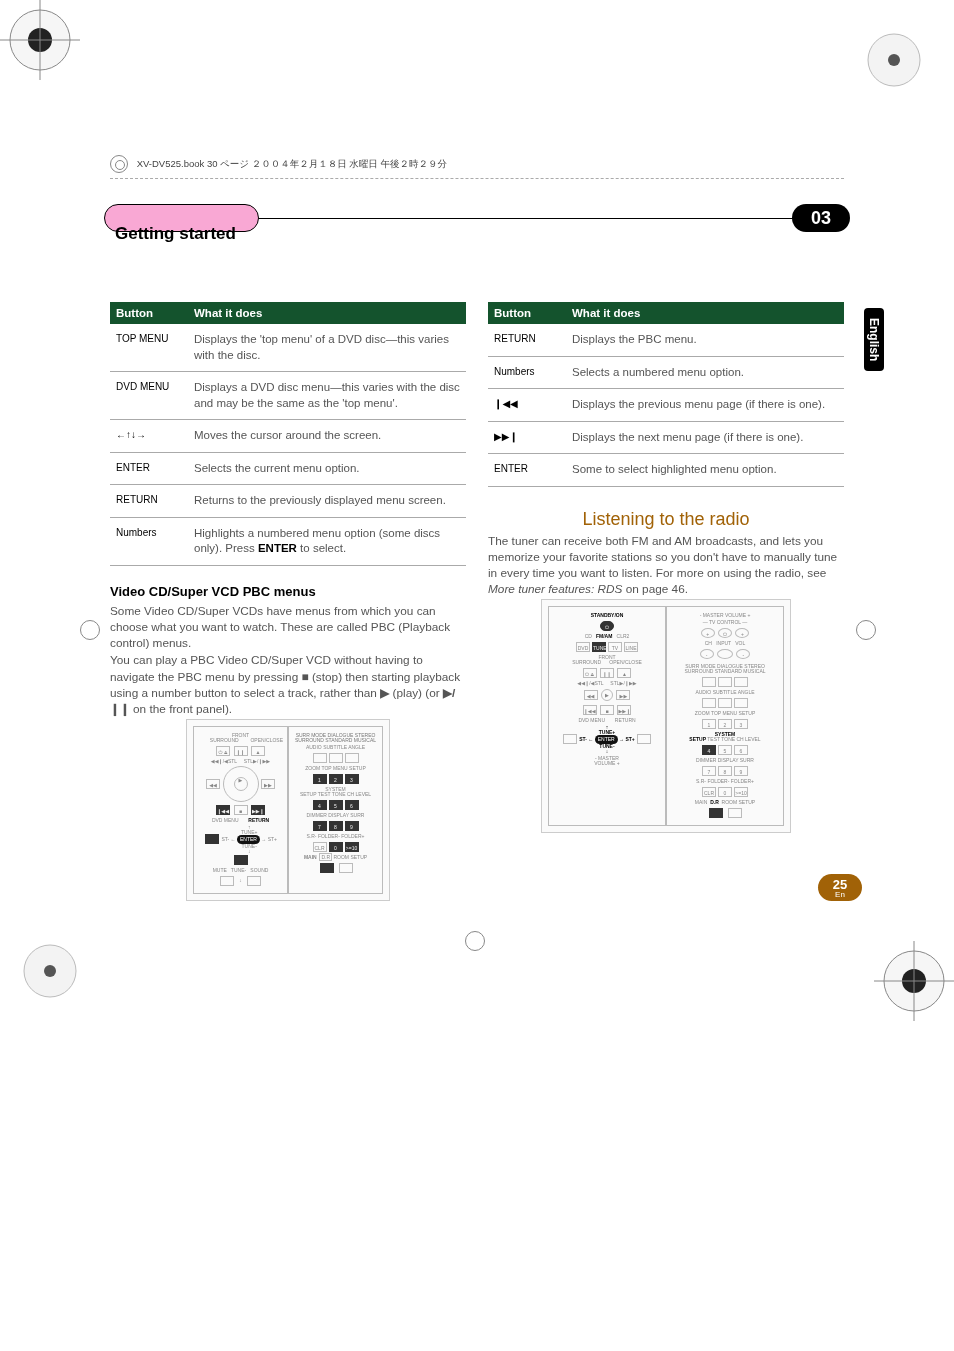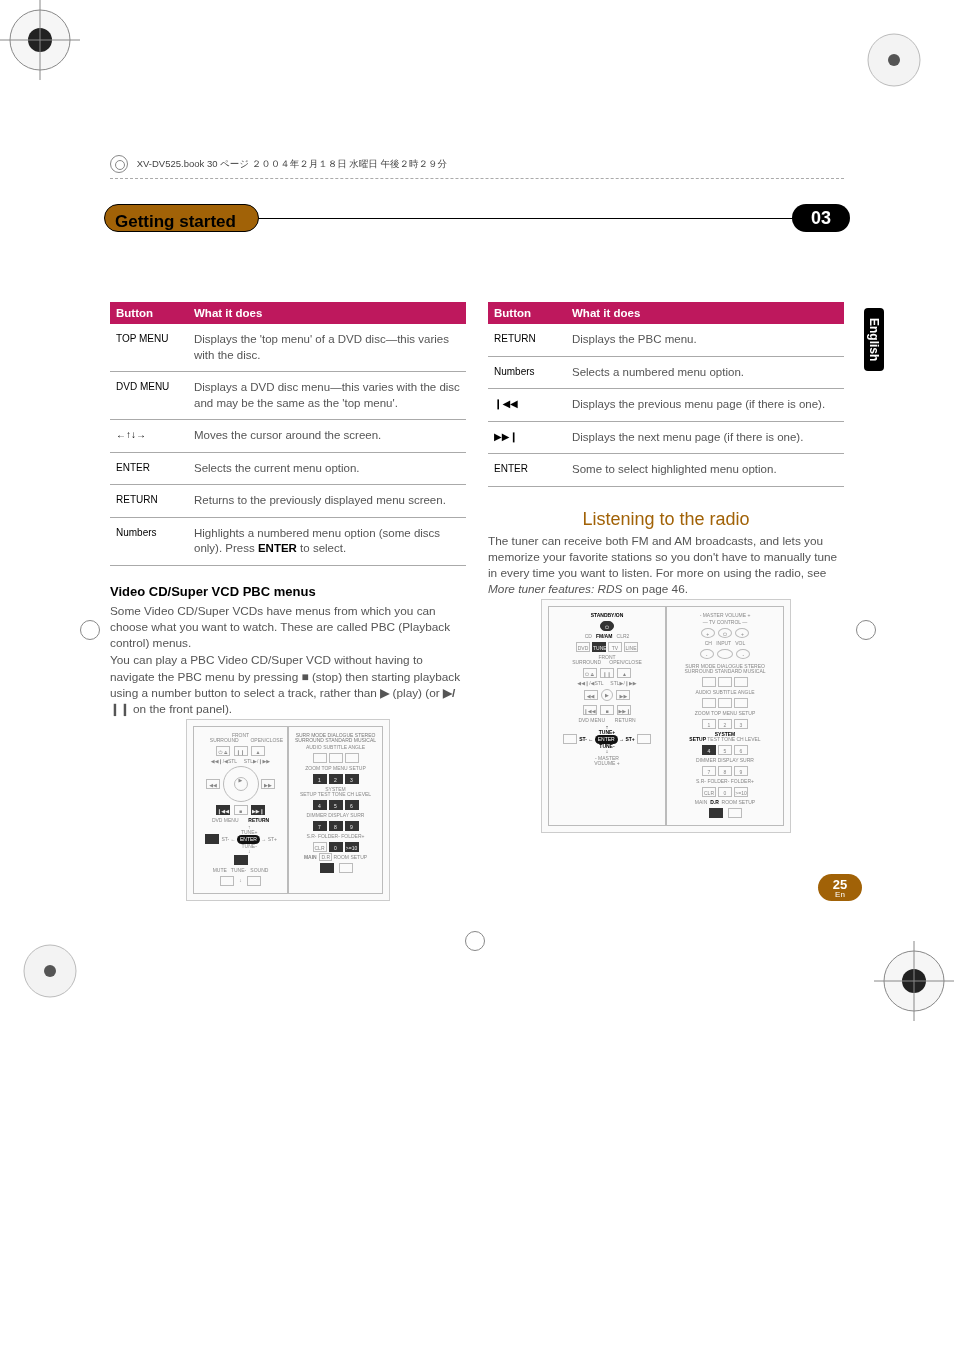--- a/index.html
+++ b/index.html
@@ -23,26 +23,26 @@
   .crop-mark.br { bottom:0; right:0; width:80px; height:80px; }
   .crop-mark.ml { top:620px; left:80px; width:20px; height:20px; border:1px solid #888; border-radius:50%; }
   .crop-mark.mr { top:620px; right:78px; width:20px; height:20px; border:1px solid #888; border-radius:50%; }
   .crop-mark.mb { bottom:70px; left:465px; width:20px; height:20px; border:1px solid #888; border-radius:50%; }
   .crop-mark svg { width:100%; height:100%; }
   .header-note { font-size: 9.5px; color:#444; margin-top:155px; padding-bottom:2px;}
   .header-line-icon { display:inline-block; width:18px; height:18px; vertical-align:middle; border:1px solid #888; border-radius:50%; position:relative; margin-right:6px;}
   .header-line-icon::after{content:"";position:absolute;top:4px;left:4px;width:8px;height:8px;border:1px solid #888;border-radius:50%;}
   .title-bar { margin-top:25px; position:relative; height:28px; }
   .title-bar .line { position:absolute; top:14px; left:0; right:0; border-top:1px solid #000;}
-  .title-bar .pill-left { position:absolute; top:0; left:-6px; background:#a16207; padding:4px 22px 0 10px; font-size:17px; font-weight:bold; border:1px solid #000; border-radius:14px; height:28px; line-height:26px; }
+  .title-bar .pill-left { position:absolute; top:0; left:-6px; background:#f9a8d4; padding:16px 22px 0 10px; font-size:17px; font-weight:bold; border:1px solid #000; border-radius:14px; height:28px; line-height:26px; }
   .title-bar .pill-right { position:absolute; top:0; right:-6px; background:#000; color:#fff; font-size:18px; font-weight:bold; border-radius:14px; width:58px; height:28px; line-height:28px; text-align:center; }
   .columns { display:flex; margin-top:70px; gap:22px; }
   .col { flex:1; }
   table.btable { width:100%; border-collapse:collapse; font-size:11.5px; color:#555; }
-  table.btable th { background:#be185d; color:#fff; text-align:left; font-weight:bold; padding:5px 6px; font-size:11.5px;}
+  table.btable th { background:#14532d; color:#fff; text-align:left; font-weight:bold; padding:5px 6px; font-size:11.5px;}
   table.btable td { border-bottom:1px solid #aaa; padding:8px 6px; vertical-align:top; line-height:1.35;}
   table.btable td:first-child { color:#000; font-weight:normal; font-size:10px; white-space:normal; width:78px;}
   table.btable td b { color:#000; font-weight:bold;}
   .subhead { color:#000; font-weight:bold; font-size:13px; margin-top:18px; margin-bottom:4px;}
   .para { color:#555; font-size:11.8px; line-height:1.38; margin-bottom:1px;}
   .arrow-cell { font-family: 'Arial Unicode MS', Arial; color:#000; font-weight:bold;}
   .h2 { font-weight:normal; font-size:18px; color:#a16207; margin-top:0; margin-bottom:3px;text-align:center;}
   .lang-tab { position:absolute; right:70px; top:308px; background:#000; color:#fff; font-weight:bold; font-size:12px; writing-mode:vertical-rl; padding:10px 3px; border-radius:4px;}
   .remote-img { display:block; margin:10px auto 0 auto; background:#fafafa; border:1px solid #ccc; width:200px; padding:6px;}
   .remote-box { width:88px; border:1px solid #bbb; display:inline-block; vertical-align:top; padding:4px; font-size:5px; color:#888; line-height:1; text-align:center; }

